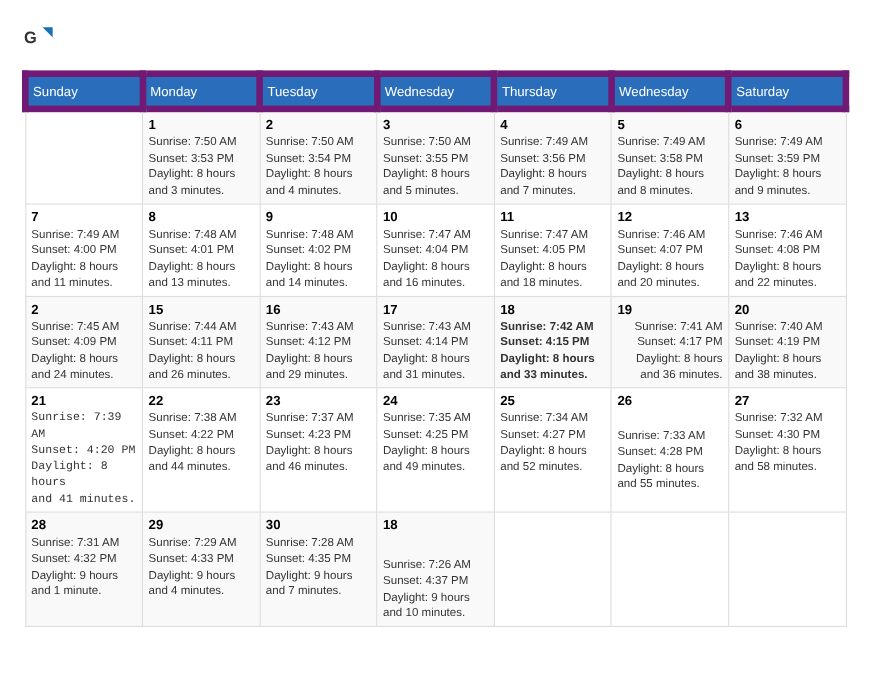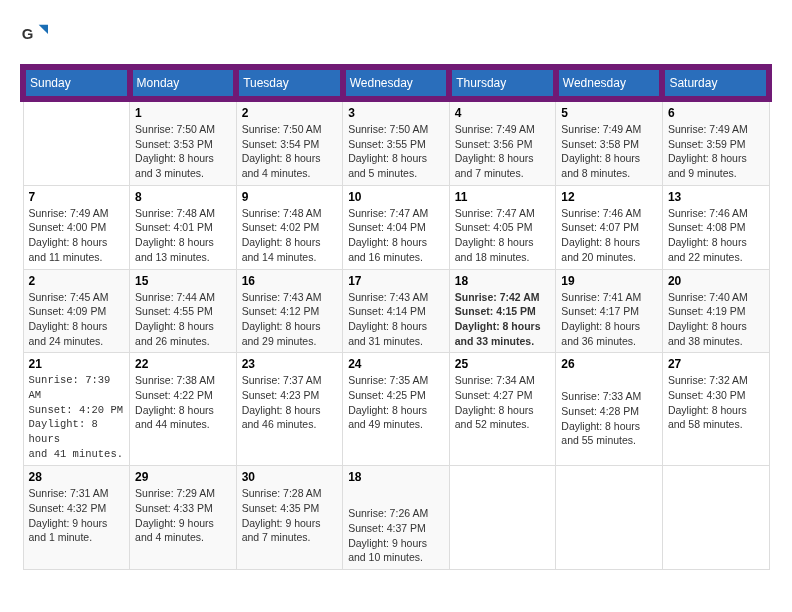--- a/index.html
+++ b/index.html
@@ -210,21 +210,21 @@
         <td>
           <span class="day-number">2</span>
           <div class="day-info" style="white-space: pre-line;">Sunrise: 7:45 AM
 Sunset: 4:09 PM
 Daylight: 8 hours
 and 24 minutes.</div>
         </td>
         <td>
           <span class="day-number">15</span>
           <div class="day-info" style="white-space: pre-line;">Sunrise: 7:44 AM
-Sunset: 4:55 PM
+Sunset: 4:11 PM
 Daylight: 8 hours
 and 26 minutes.</div>
         </td>
         <td>
           <span class="day-number">16</span>
           <div class="day-info" style="white-space: pre-line;">Sunrise: 7:43 AM
 Sunset: 4:12 PM
 Daylight: 8 hours
 and 29 minutes.</div>
         </td>
@@ -237,21 +237,21 @@
         </td>
         <td>
           <span class="day-number">18</span>
           <div class="day-info" style="white-space: pre-line; font-weight: bold;">Sunrise: 7:42 AM
 Sunset: 4:15 PM
 Daylight: 8 hours
 and 33 minutes.</div>
         </td>
         <td>
           <span class="day-number">19</span>
-          <div class="day-info" style="white-space: pre-line;">Sunrise: 7:41 AM
+          <div class="day-info" style="white-space: pre-line; text-align: right;">Sunrise: 7:41 AM
 Sunset: 4:17 PM
 Daylight: 8 hours
 and 36 minutes.</div>
         </td>
         <td>
           <span class="day-number">20</span>
           <div class="day-info" style="white-space: pre-line;">Sunrise: 7:40 AM
 Sunset: 4:19 PM
 Daylight: 8 hours
 and 38 minutes.</div>

